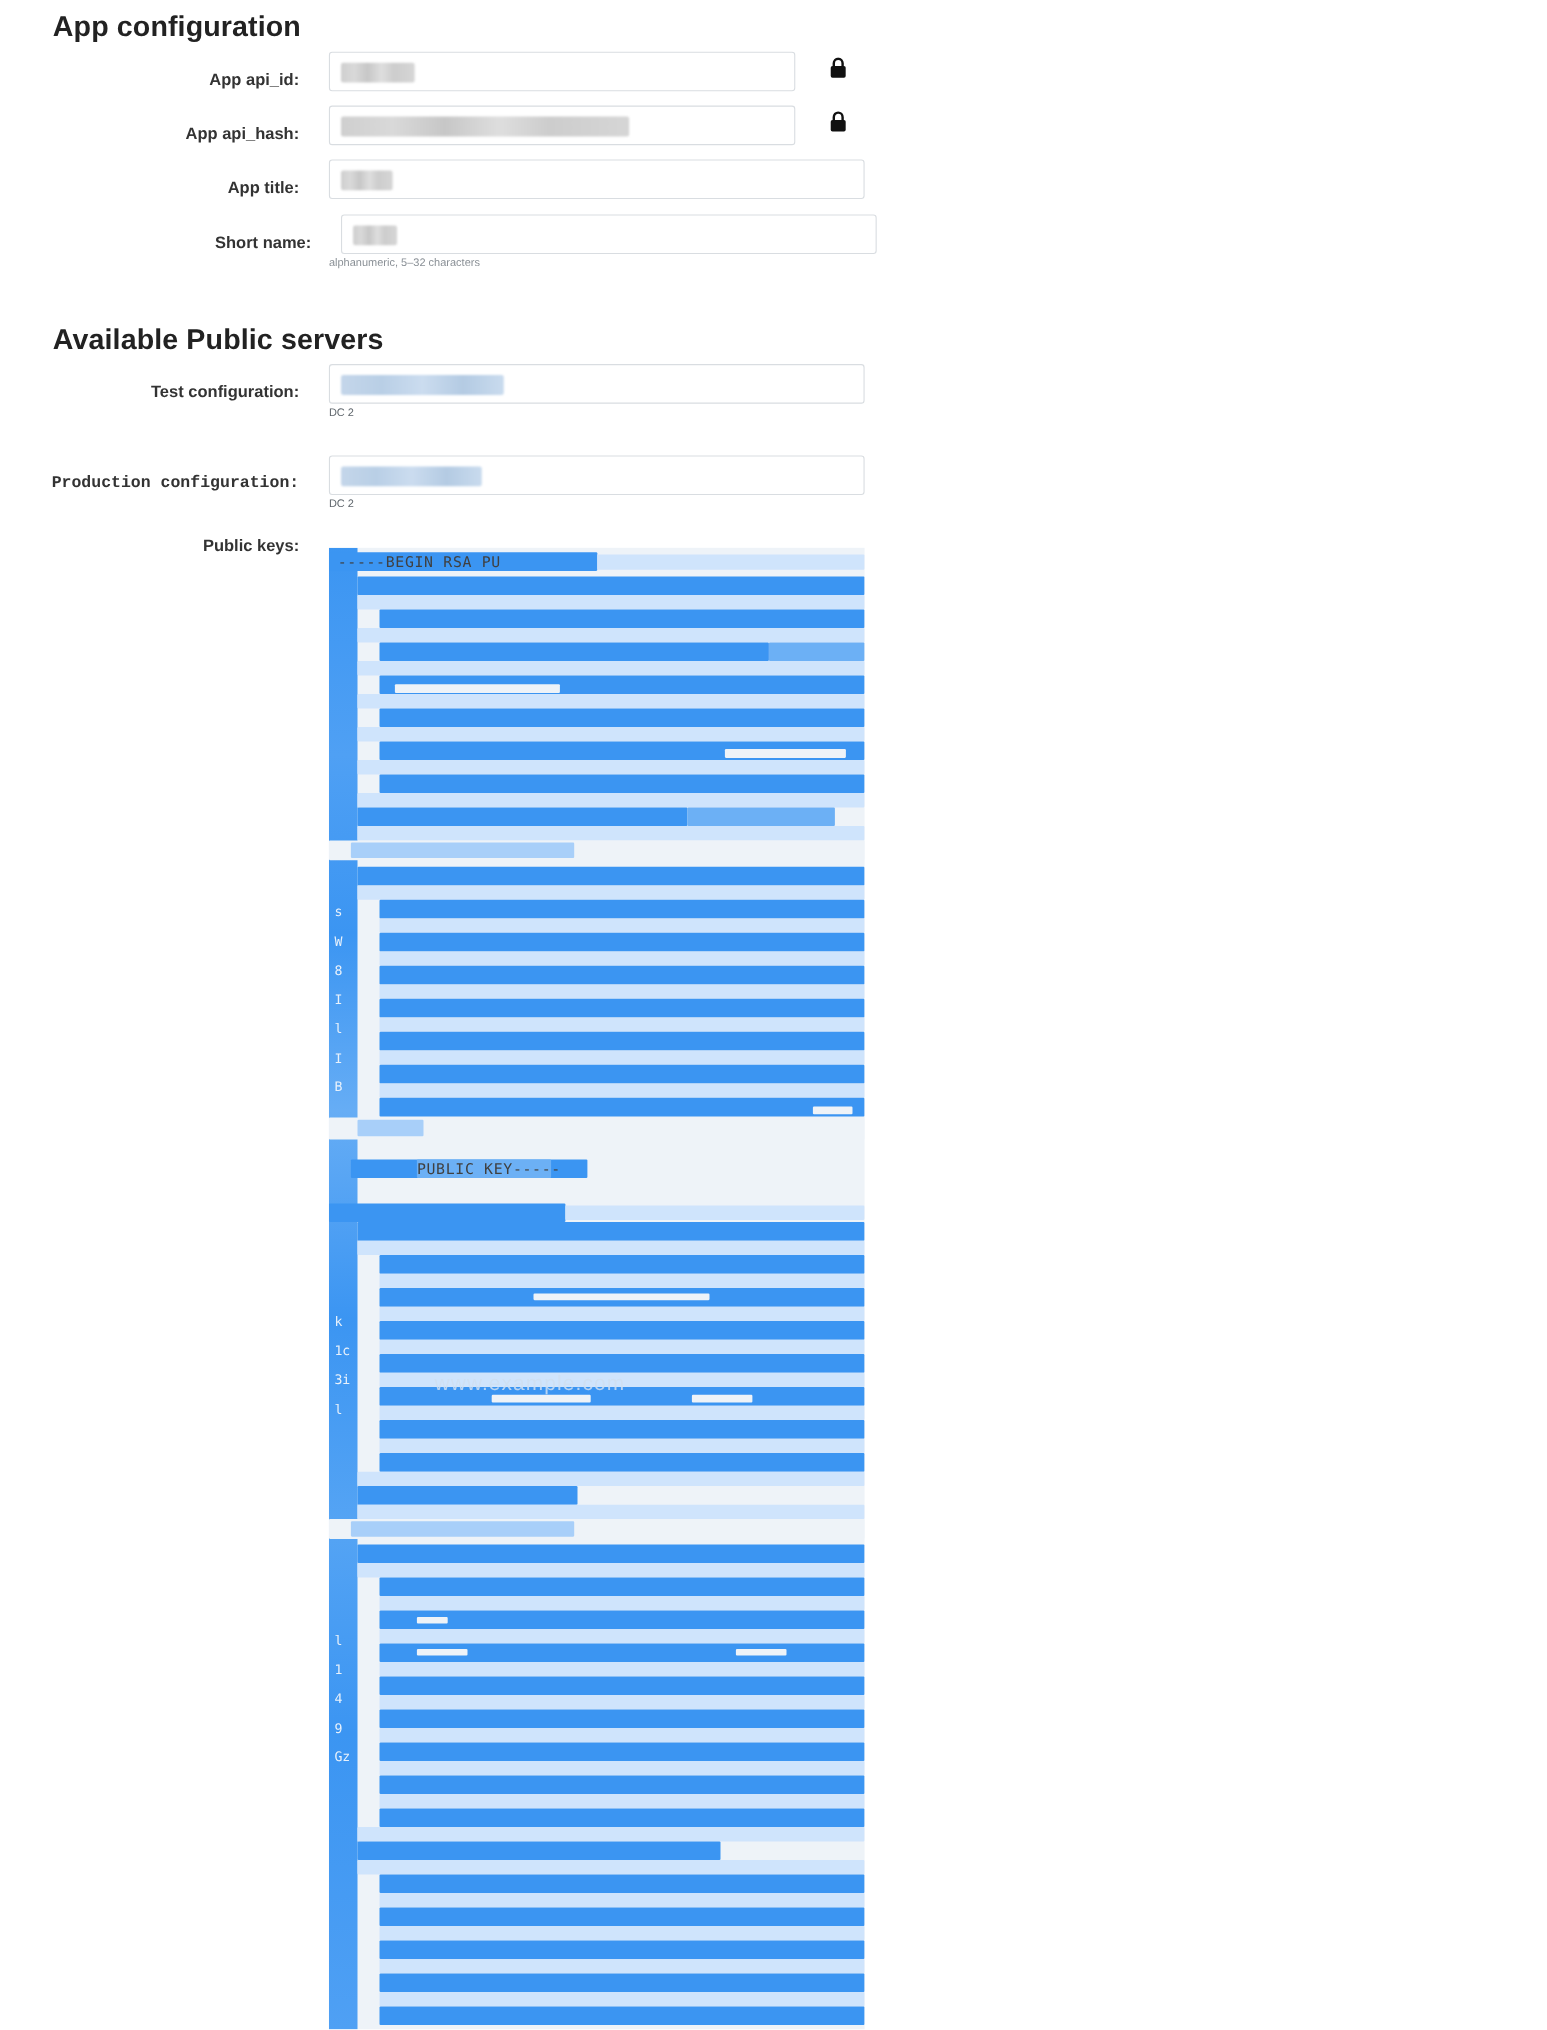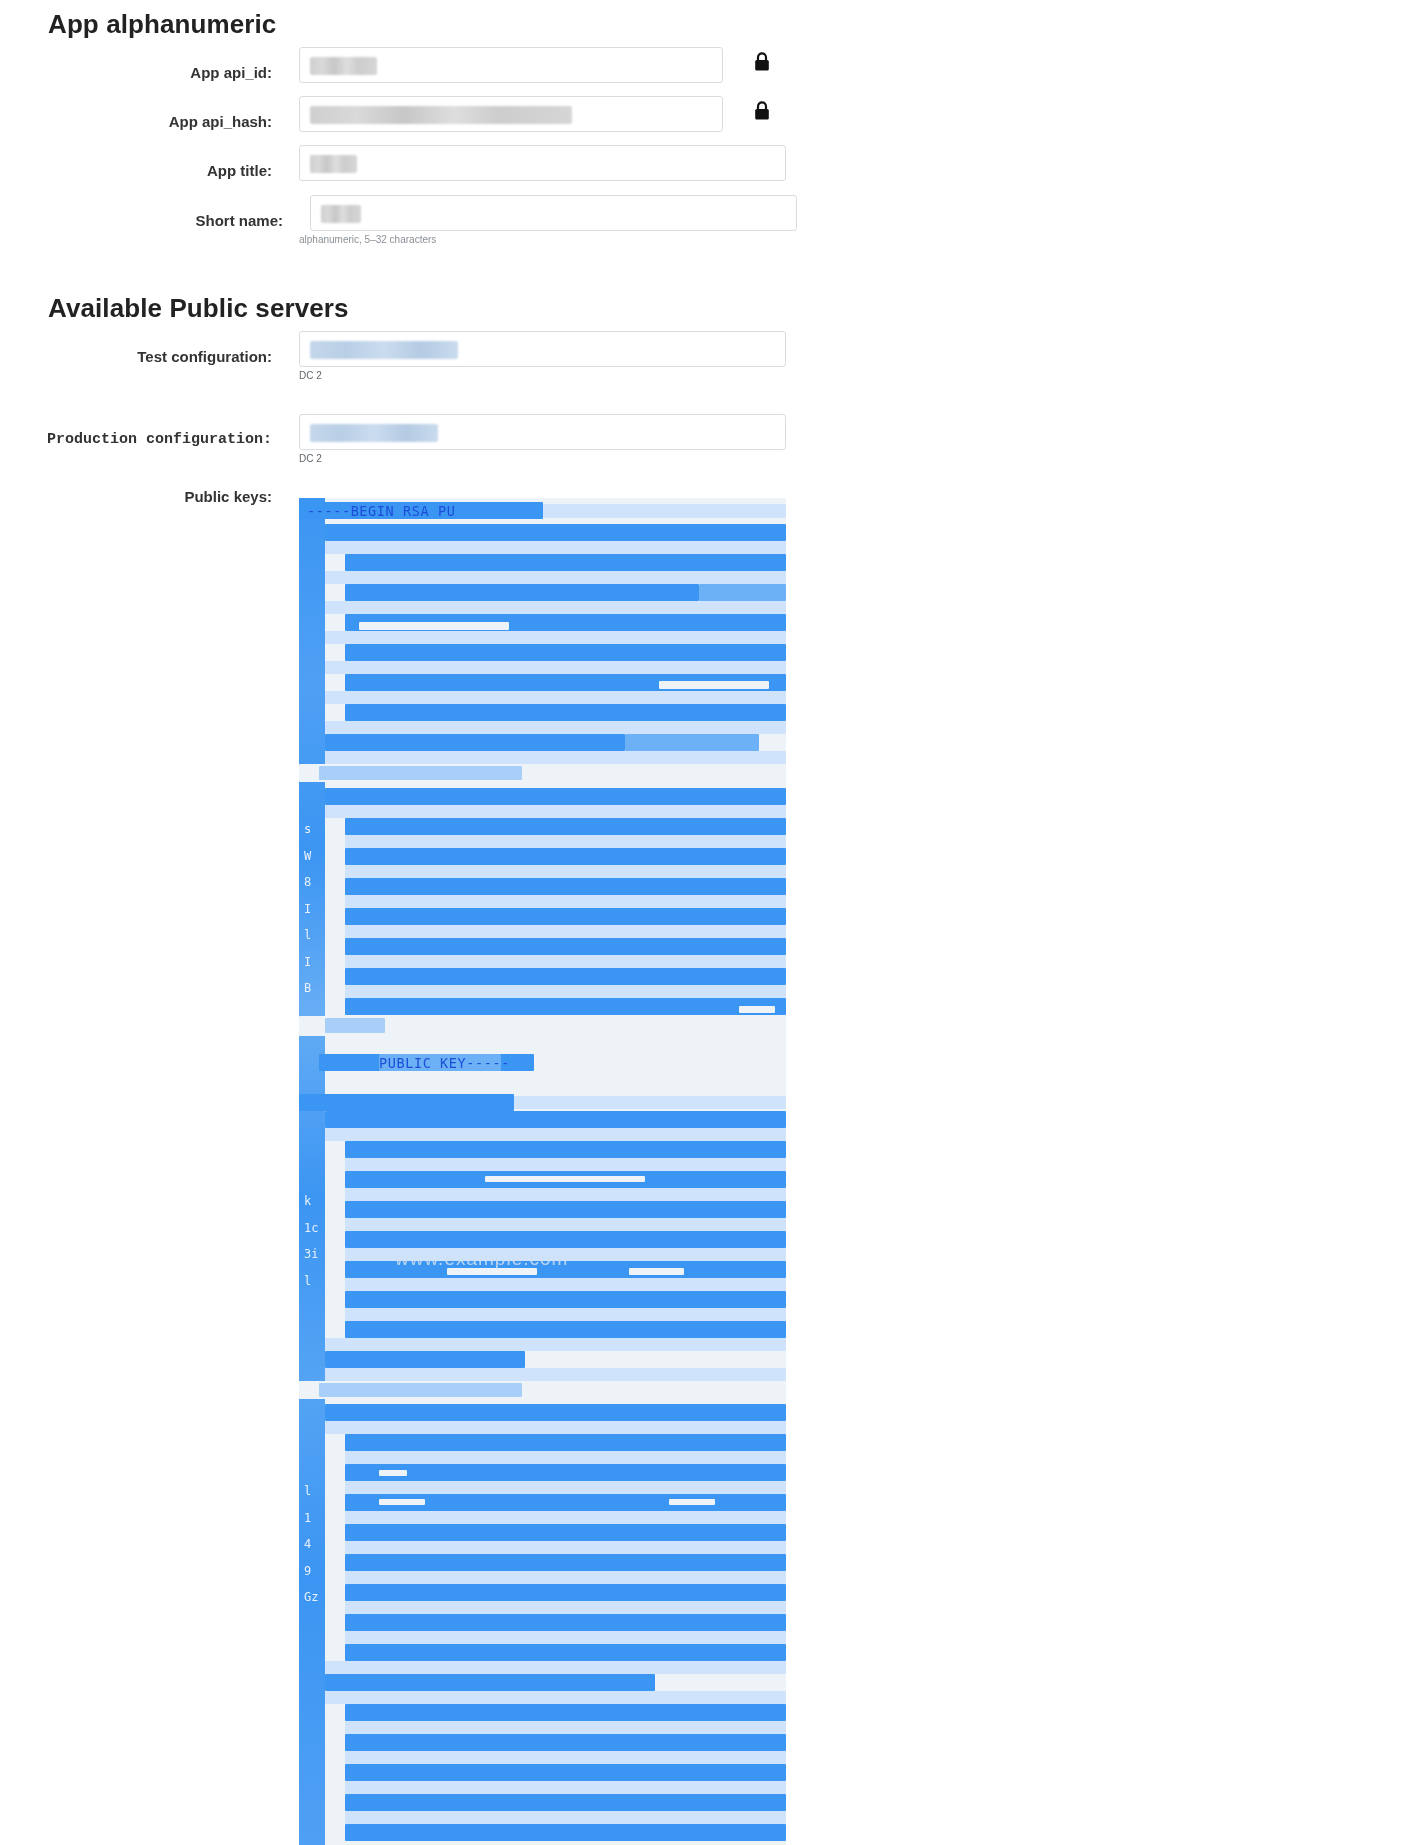--- a/index.html
+++ b/index.html
@@ -124,21 +124,21 @@
     left: 0px;
     top: 0px;
     width: 26px;
     height: 1347px;
     background: linear-gradient(180deg,#3b95f2 0%,#4fa0f4 14%,#3b95f2 26%,#66adf5 38%,#3b95f2 52%,#55a4f4 66%,#3b95f2 80%,#4fa0f4 100%);
   }
   .begin-text, .end-text {
     position: absolute;
     font-family: "DejaVu Sans Mono", monospace;
     font-size: 13.5px;
-    color: #1d4ed8;
+    color: #404040;
     letter-spacing: 0.6px;
     white-space: nowrap;
   }
   .watermark {
     position: absolute;
     left: 96px;
     top: 726px;
     font-size: 19px;
     color: #cfe0f2;
     opacity: .85;
@@ -153,21 +153,21 @@
     font-size: 12px;
     color: #e8f1fb;
     line-height: 26.5px;
   }
 </style>
 </head>
 <body>
 
 <div class="page">
 
-  <h2 class="section-title" id="app-config-title">App alphanumeric</h2>
+  <h2 class="section-title" id="app-config-title">App configuration</h2>
 
   <div class="field-row" style="left:0px; top:47px;">
     <div class="field-label" style="width:272px;">App api_id:</div>
     <div class="input-box" style="margin-left:27px; width:424px;">
       <div class="input-inner blur-grey" style="width:67px;"></div>
     </div>
   </div>
   <div class="lock-icon" style="left:753px; top:52px;">
     <svg width="18" height="20" viewBox="0 0 18 20">
       <path d="M5 8V5.6C5 3.1 6.8 1.4 9 1.4s4 1.7 4 4.2V8" fill="none" stroke="#111" stroke-width="2.2"></path>

